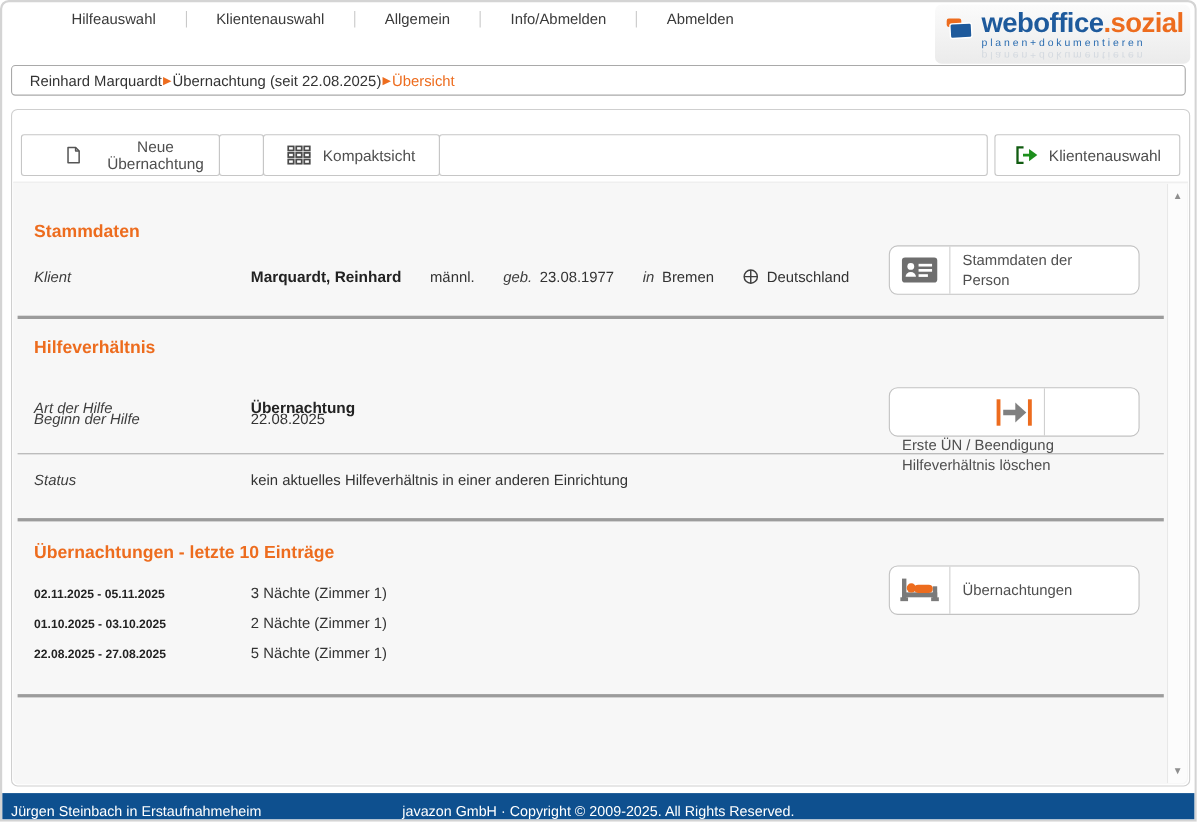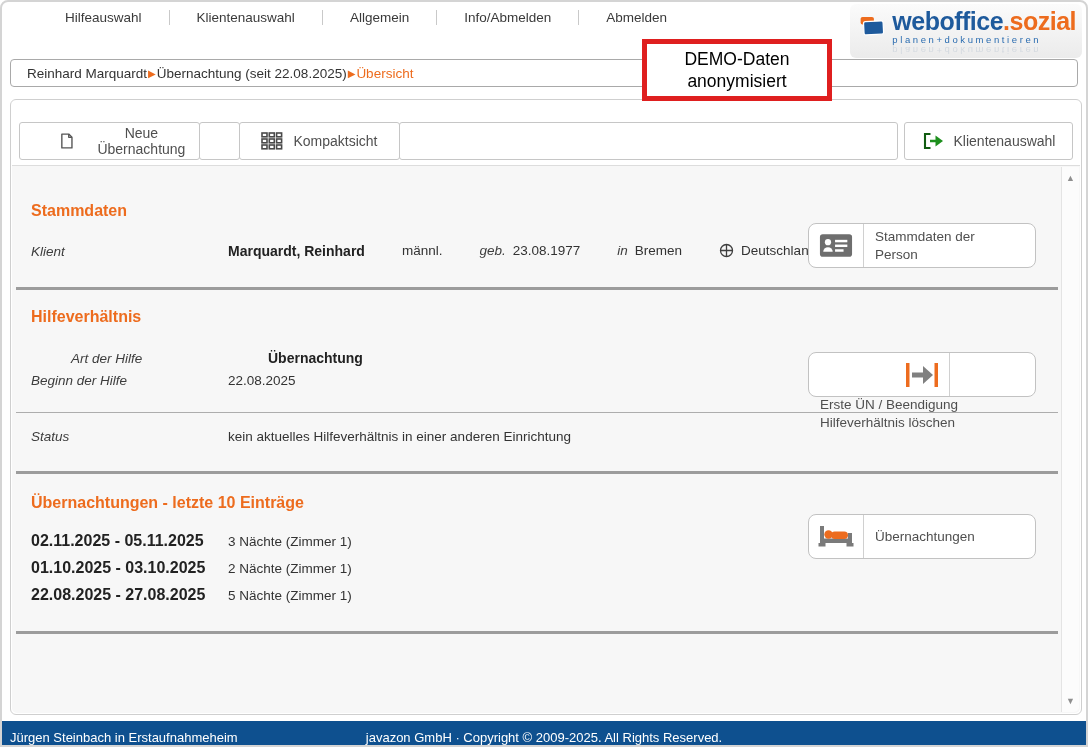--- a/index.html
+++ b/index.html
@@ -46,24 +46,24 @@
   .tb-btn{display:flex;align-items:center;justify-content:center;gap:10px;font-size:14px;color:#4f4f4f;
         cursor:pointer;font-family:inherit;padding:0;}
 
   
   .content{position:absolute;left:1px;right:1px;top:65px;bottom:1px;background:#f7f7f7;
         border-top:1px solid #ddd;border-radius:0 0 5px 5px;}
   .h-orange{position:absolute;left:19px;font-size:16px;font-weight:bold;color:#ed6c1e;}
   .row,.entry{position:absolute;left:19px;display:flex;font-size:13.5px;color:#333;align-items:baseline;}
   .lbl{width:197px;font-style:italic;color:#3d3d3d;flex-shrink:0;}
   .val-strong{font-weight:bold;color:#222;font-size:14px;}
-  .kv{display:flex;align-items:flex-start;gap:37px;}
+  .kv{display:flex;align-items:flex-end;gap:26px;}
   .pair{display:flex;align-items:center;gap:7px;}
   .it{font-style:italic;color:#3d3d3d;}
-  .entry .range{width:197px;font-weight:bold;color:#222;font-size:16px;flex-shrink:0;}
+  .entry .range{width:197px;font-weight:bold;color:#222;font-size:11px;flex-shrink:0;}
   .divider{position:absolute;left:4px;width:1042px;background:#9c9c9c;height:3px;}
   .divider.thin{height:1px;background:#adadad;}
 
   
   .action-btn{position:absolute;left:796px;width:228px;height:45px;background:#fff;
         border:1px solid #c2c2c2;border-radius:8px;display:flex;align-items:center;cursor:pointer;
         font-family:inherit;padding:0;}
   .ab-icon{width:55px;height:100%;display:flex;align-items:center;justify-content:center;
         border-right:1px solid #d0d0d0;box-sizing:border-box;flex-shrink:0;}
   .ab-label{flex:1;text-align:left;padding:0 8px 0 11px;font-size:13.5px;color:#4f4f4f;line-height:1.3;}
@@ -111,24 +111,20 @@
   </div>
 
   <div class="breadcrumb">
     <span>Reinhard Marquardt</span>
     <span class="bc-arrow">▶</span>
     <span>Übernachtung (seit 22.08.2025)</span>
     <span class="bc-arrow">▶</span>
     <span class="bc-current">Übersicht</span>
   </div>
 
-  <div class="demo-box">
-    <div>DEMO-Daten</div>
-    <div>anonymisiert</div>
-  </div>
 
   <div class="panel">
 
     <button class="tb-btn" style="left:8px;width:181px;padding-left:40px;">
       <svg width="15" height="18" viewBox="0 0 15 18">
         <path d="M2 1.5 h7.5 l3.5 3.5 v11.5 h-11 z" fill="none" stroke="#555" stroke-width="1.5" stroke-linejoin="round"></path>
         <path d="M9.5 1.5 v3.5 h3.5" fill="none" stroke="#555" stroke-width="1.5" stroke-linejoin="round"></path>
       </svg>
       <span>Neue Übernachtung</span>
     </button>
@@ -194,21 +190,21 @@
             <rect x="17" y="8" width="13" height="2.6" fill="#fff"></rect>
             <rect x="17" y="13" width="13" height="2.6" fill="#fff"></rect>
             <rect x="17" y="18" width="9" height="2.6" fill="#fff"></rect>
           </svg>
         </span>
         <span class="ab-label" style="padding-right:36px;">Stammdaten der Person</span>
       </button>
       <div class="divider" style="top:121px;"></div>
 
       <div class="h-orange" style="top:142px;">Hilfeverhältnis</div>
-      <div class="row" style="top:184px;margin-left:40px;">
+      <div class="row" style="top:196px;">
         <span class="lbl">Art der Hilfe</span>
         <span class="val-strong">Übernachtung</span>
       </div>
       <div class="row" style="top:207px;">
         <span class="lbl">Beginn der Hilfe</span>
         <span>22.08.2025</span>
       </div>
       <button class="action-btn" style="top:186px;flex-direction:column;">
         <span class="ab-icon">
           <svg width="34" height="26" viewBox="0 0 34 26">

